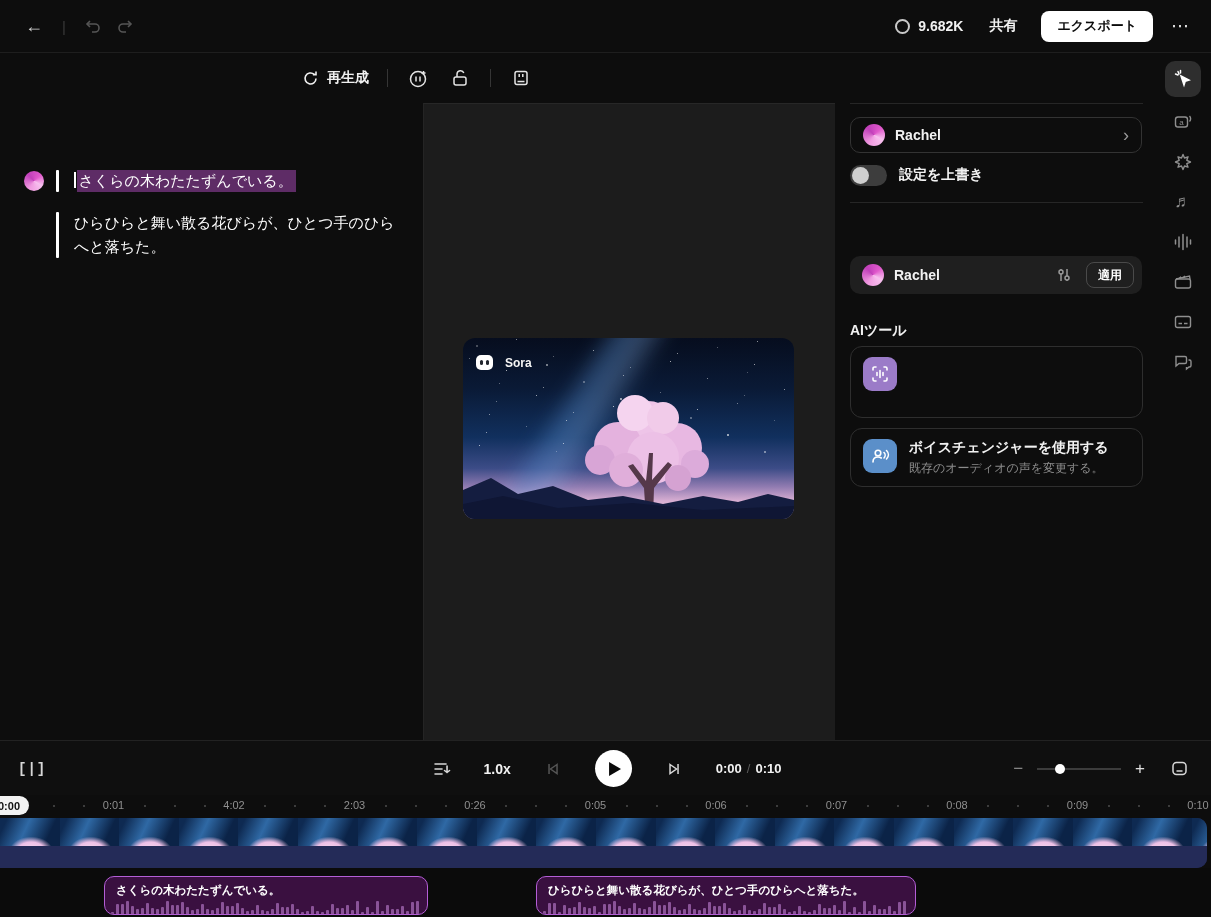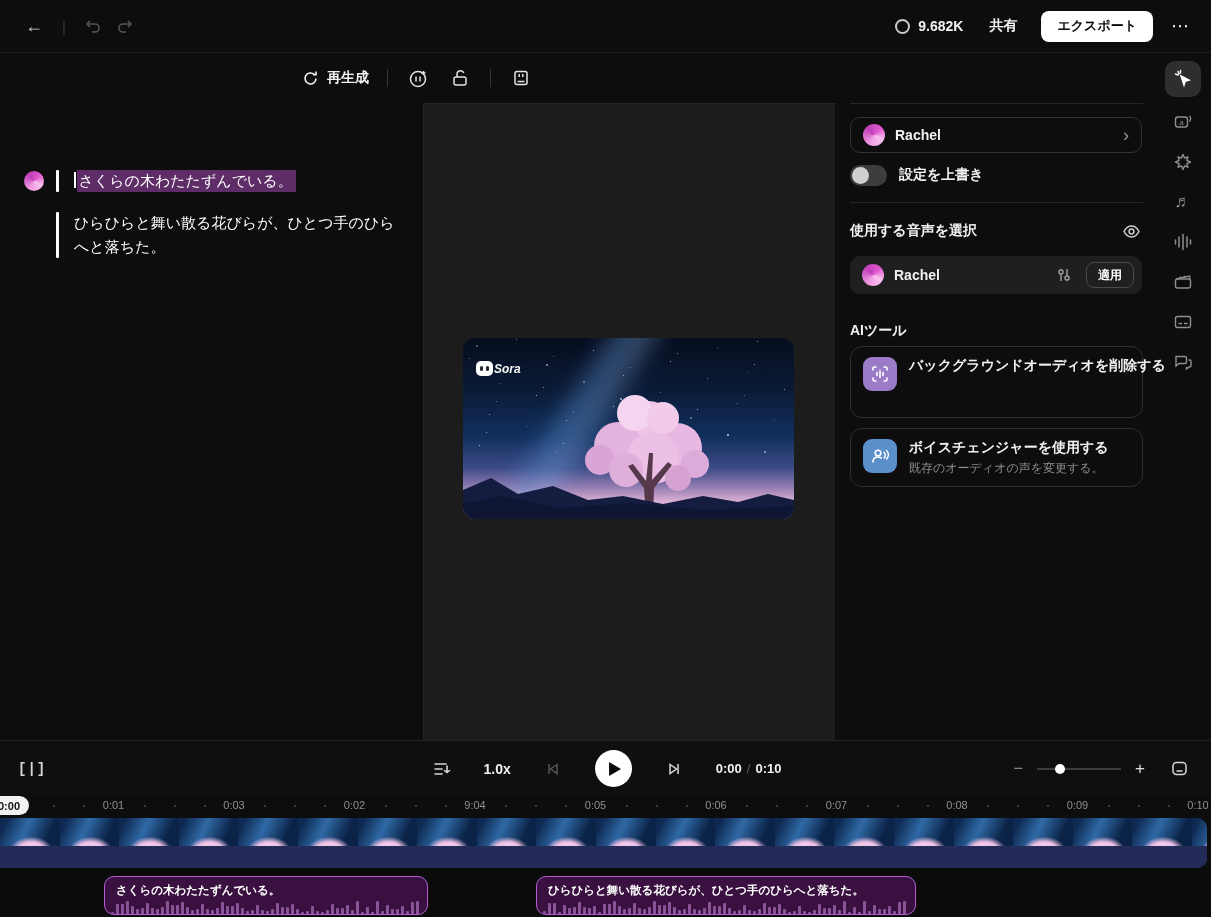--- a/index.html
+++ b/index.html
@@ -49,21 +49,21 @@
 
   
   #preview { position:absolute; left:39px; top:234px; width:331px; height:181px; border-radius:12px;
     overflow:hidden;
     background:linear-gradient(to bottom,#060d1e 0%,#0a1a36 28%,#11305e 55%,#3c4c87 72%,#8f7ab0 82%,#d8aed2 90%,#e9c6dc 96%); }
   .milkyway { position:absolute; left:86px; top:-70px; width:64px; height:300px;
     background:linear-gradient(to right,rgba(60,110,180,0) 0%,rgba(86,140,205,.40) 35%,rgba(130,175,230,.34) 60%,rgba(60,110,180,0) 100%);
     transform:rotate(33deg); filter:blur(7px); }
   .star { position:absolute; background:#fff; border-radius:50%; }
   #preview svg.scene { position:absolute; left:0; top:0; }
-  .sora-badge { position:absolute; left:13px; top:23px; display:flex; align-items:center; gap:1px;font-style:italic; }
+  .sora-badge { position:absolute; left:13px; top:17px; display:flex; align-items:center; gap:12px; }
   .sora-logo { width:17px; height:15px; background:#fff; border-radius:5px; position:relative; }
   .sora-logo:before, .sora-logo:after { content:""; position:absolute; top:5px; width:3px; height:5px;
     background:#22262e; border-radius:2px; }
   .sora-logo:before { left:4px; } .sora-logo:after { right:4px; }
   .sora-text { font-size:12px; font-weight:700; color:#f5f5f5; }
 
   
   #right-panel { position:absolute; left:835px; top:0; width:320px; height:687px; padding:0 12px 0 15px; }
   .rp-header { position:absolute; left:15px; right:12px; top:14px; height:28px; display:flex; align-items:center; }
   .rp-title { font-size:15px; font-weight:700; }
@@ -314,29 +314,20 @@
     </div>
 
     <div class="toggle-row">
       <div class="toggle">
           <div class="knob"></div>
         </div>
       <span class="toggle-label">設定を上書き</span>
     </div>
     <div class="rp-divider" style="top:149px"></div>
 
-    <div class="section-head" style="top:166px;height:24px">
-      <span class="section-title">使用する音声を選択</span>
-      <div class="eye-btn">
-        <svg width="19" height="19" viewBox="0 0 19 19" fill="none" stroke-width="1.5">
-          <path d="M2 9.5 C4 5.8 7 4 9.5 4 C12 4 15 5.8 17 9.5 C15 13.2 12 15 9.5 15 C7 15 4 13.2 2 9.5 Z"></path>
-          <circle cx="9.5" cy="9.5" r="2.4"></circle>
-        </svg>
-      </div>
-    </div>
 
     <div class="voice-row">
       <div class="v-avatar"></div>
       <span class="v-name">Rachel</span>
       <div class="sliders-btn">
         <svg width="18" height="18" viewBox="0 0 18 18" fill="none" stroke-width="1.5">
           <path d="M6 3 V15 M12 3 V15"></path>
             <circle cx="6" cy="6" r="2" fill="#1f1f1f"></circle>
             <circle cx="12" cy="12" r="2" fill="#1f1f1f"></circle>
         </svg>
@@ -347,21 +338,20 @@
     <div class="ai-title">AIツール</div>
     <div id="ai-cards">
         <div class="ai-card" style="top: 293px; min-height: 72px;">
           <div class="ai-icon" style="background: rgb(155, 123, 200);">
             <svg width="20" height="20" viewBox="0 0 20 20" fill="none" stroke-width="1.6" stroke-linecap="round">
               <path d="M3 6 V4.5 A1.5 1.5 0 0 1 4.5 3 H6 M14 3 H15.5 A1.5 1.5 0 0 1 17 4.5 V6 M17 14 V15.5 A1.5 1.5 0 0 1 15.5 17 H14 M6 17 H4.5 A1.5 1.5 0 0 1 3 15.5 V14"></path>
               <path d="M7 8.5 V11.5 M10 6.5 V13.5 M13 8.5 V11.5"></path>
             </svg>
           </div>
           <div>
-            <div class="ai-card-title">バックグラウンドオーディオを削除する</div>
           </div>
         </div>
         <div class="ai-card" style="top: 375px; min-height: 52px;">
           <div class="ai-icon" style="background: rgb(91, 143, 201);">
             <svg width="20" height="20" viewBox="0 0 20 20" fill="none" stroke-width="1.6" stroke-linecap="round">
               <circle cx="8" cy="7" r="2.8"></circle>
               <path d="M3 16 C3 12.7 5.2 11 8 11 C9.3 11 10.4 11.4 11.3 12"></path>
               <path d="M14 6.5 C15.5 8 15.5 10.5 14 12 M16.5 4.5 C19 7 19 10.5 16.5 13"></path>
             </svg>
           </div>
@@ -473,29 +463,29 @@
 <div id="ruler">
   <div class="playhead-pill">0:00</div>
 <span class="ruler-label" style="left: -7px;">0:00</span>
     <span class="ruler-dot" style="left: 23.125px;"></span>
     <span class="ruler-dot" style="left: 53.25px;"></span>
     <span class="ruler-dot" style="left: 83.375px;"></span>
     <span class="ruler-label" style="left: 113.5px;">0:01</span>
     <span class="ruler-dot" style="left: 143.625px;"></span>
     <span class="ruler-dot" style="left: 173.75px;"></span>
     <span class="ruler-dot" style="left: 203.875px;"></span>
-    <span class="ruler-label" style="left: 234px;">0:03</span>
+    <span class="ruler-label" style="left: 234px;">4:02</span>
     <span class="ruler-dot" style="left: 264.125px;"></span>
     <span class="ruler-dot" style="left: 294.25px;"></span>
     <span class="ruler-dot" style="left: 324.375px;"></span>
-    <span class="ruler-label" style="left: 354.5px;">0:02</span>
+    <span class="ruler-label" style="left: 354.5px;">2:03</span>
     <span class="ruler-dot" style="left: 384.625px;"></span>
     <span class="ruler-dot" style="left: 414.75px;"></span>
     <span class="ruler-dot" style="left: 444.875px;"></span>
-    <span class="ruler-label" style="left: 475px;">9:04</span>
+    <span class="ruler-label" style="left: 475px;">0:26</span>
     <span class="ruler-dot" style="left: 505.125px;"></span>
     <span class="ruler-dot" style="left: 535.25px;"></span>
     <span class="ruler-dot" style="left: 565.375px;"></span>
     <span class="ruler-label" style="left: 595.5px;">0:05</span>
     <span class="ruler-dot" style="left: 625.625px;"></span>
     <span class="ruler-dot" style="left: 655.75px;"></span>
     <span class="ruler-dot" style="left: 685.875px;"></span>
     <span class="ruler-label" style="left: 716px;">0:06</span>
     <span class="ruler-dot" style="left: 746.125px;"></span>
     <span class="ruler-dot" style="left: 776.25px;"></span>

